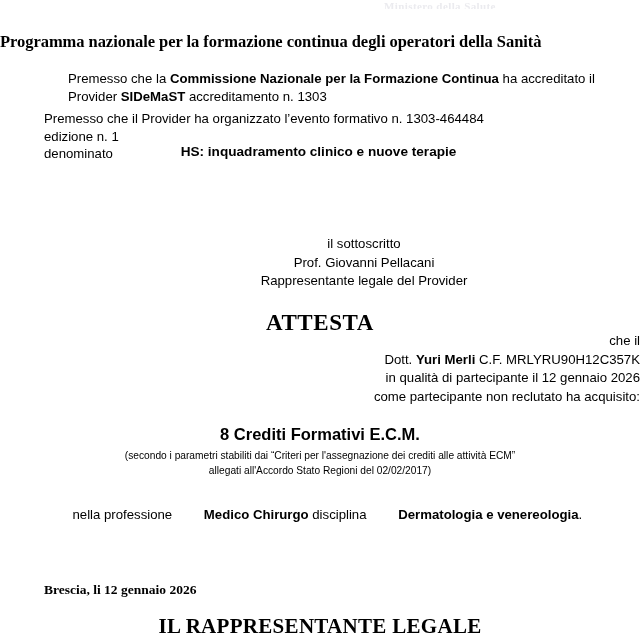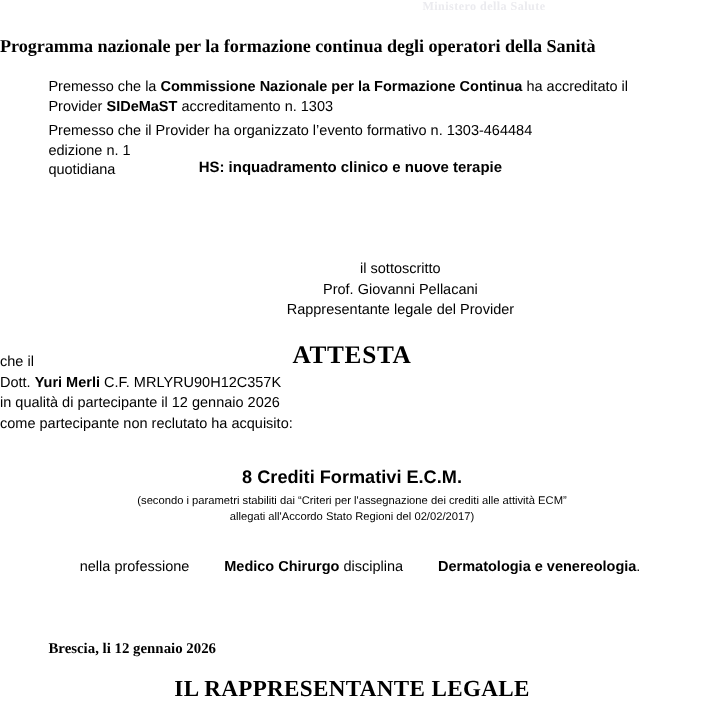--- a/index.html
+++ b/index.html
@@ -66,21 +66,21 @@
 
   
   .body-text {
     left: 44px;
     font-family: "Liberation Sans", sans-serif;
     font-size: 13.2px;
     line-height: 17.6px;
   }
   .body-text b { font-weight: bold; }
 
-  .p1 { top: 70px; width: 540px; }
+  .p1 { top: 70px; width: 540px; margin-left: 24px; }
   .p2 { top: 110px; width: 480px; }
   .p3 { top: 165px; width: 540px; }
 
   
   .event-title {
     left: 0;
     top: 144px;
     width: 637px;
     text-align: center;
     font-family: "Liberation Sans", sans-serif;
@@ -108,23 +108,23 @@
     text-align: center;
     font-family: "Liberation Serif", serif;
     font-weight: bold;
     font-size: 23px;
     letter-spacing: 0.6px;
   }
 
   
   .participant {
     left: 0;
-    top: 320px;
-    width: 640px;
-    text-align: left;
+    top: 332px;
+    width: 640px;
+    text-align: right;
     font-family: "Liberation Sans", sans-serif;
     font-size: 13.2px;
     line-height: 18.6px;
   }
   .participant b { font-weight: bold; }
 
   
   .credits {
     left: 0;
     top: 425px;
@@ -190,21 +190,21 @@
     <div>
       <span>Premesso che la </span><b>Commissione Nazionale per la Formazione Continua</b><span> ha accreditato il</span>
     </div>
     <div>
       <span>Provider </span><b>SIDeMaST</b><span> accreditamento n. 1303</span>
     </div>
   </div>
 
   <div class="blk body-text p2">
     <div>Premesso che il Provider ha organizzato l’evento formativo n. 1303-464484 edizione n. 1</div>
-    <div>quotidiana</div>
+    <div>denominato</div>
   </div>
 
   <div class="t event-title">HS: inquadramento clinico e nuove terapie</div>
 
 
   <div class="blk sign-block">
     <div>il sottoscritto</div>
     <div>Prof. Giovanni Pellacani</div>
     <div>Rappresentante legale del Provider</div>
   </div>

